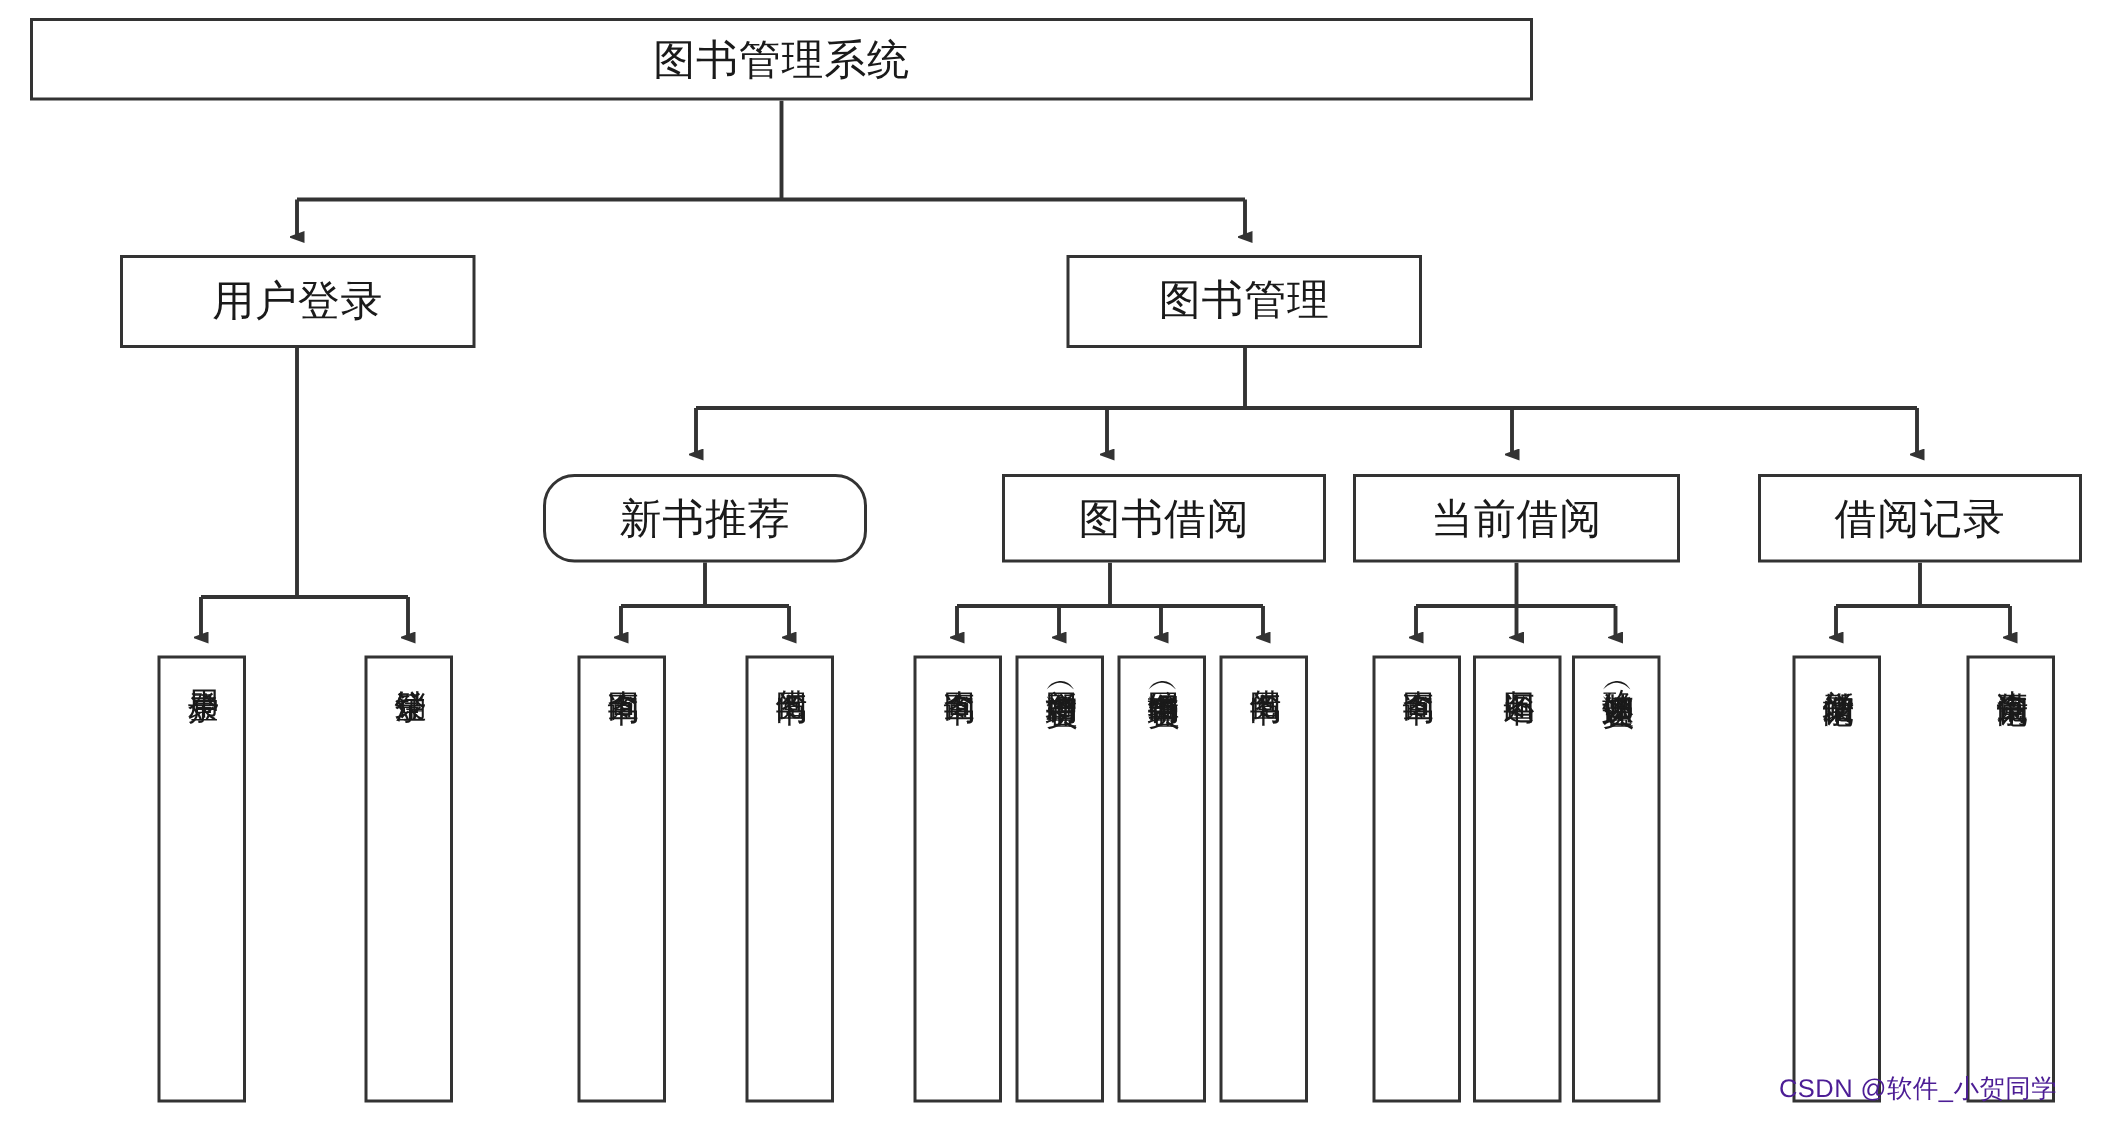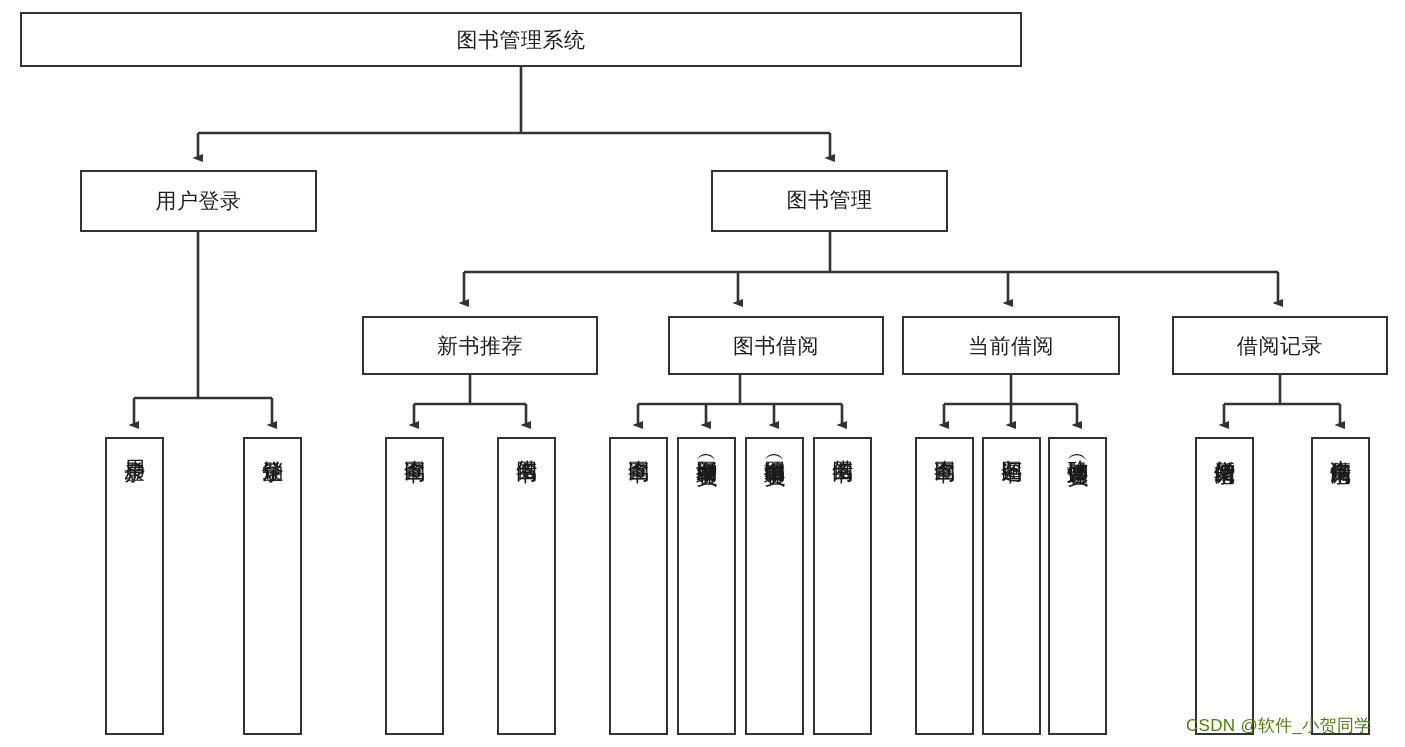--- a/index.html
+++ b/index.html
@@ -34,21 +34,21 @@
     align-items: center;
     justify-content: center;
     color: #1a1a1a;
   }
   .node .lbl {
     display: block;
     text-align: center;
     line-height: 1.12;
   }
   .node.horiz .lbl {
-    font-size: 21px;
+    font-size: 28px;
     letter-spacing: 0.5px;
     white-space: nowrap;
   }
   .node.vert {
     align-items: flex-start;
     justify-content: center;
     padding-top: 4px;
   }
   .node.vert .lbl {
     writing-mode: vertical-rl;
@@ -56,21 +56,21 @@
     font-size: 21px;
     line-height: 1.06;
     letter-spacing: 1px;
     white-space: nowrap;
   }
   #watermark {
     position: absolute;
     left: 1186px;
     top: 714px;
     font-size: 17px;
-    color: #4d7c0f;
+    color: #4c1d95;
     white-space: nowrap;
     letter-spacing: 0.3px;
   }
 </style>
 </head>
 <body>
 
 <div id="canvas">
 
   <svg class="edges" viewBox="0 0 1405 747" xmlns="http://www.w3.org/2000/svg">
@@ -127,21 +127,21 @@
     <span class="lbl">图书管理系统</span>
   </div>
 
   <div class="node horiz" style="left:80px; top:170px; width:237px; height:62px;">
     <span class="lbl">用户登录</span>
   </div>
   <div class="node horiz" style="left:711px; top:170px; width:237px; height:62px;font-family:Liberation Serif, serif;">
     <span class="lbl">图书管理</span>
   </div>
 
-  <div class="node horiz" style="left:362px; top:316px; width:236px; height:59px;">
+  <div class="node horiz" style="left:362px; top:316px; width:216px; height:59px;border-radius:21px;">
     <span class="lbl">新书推荐</span>
   </div>
   <div class="node horiz" style="left:632px; top:316px; width:216px; height:59px;margin-left:36px;">
     <span class="lbl">图书借阅</span>
   </div>
   <div class="node horiz" style="left:902px; top:316px; width:218px; height:59px;">
     <span class="lbl">当前借阅</span>
   </div>
   <div class="node horiz" style="left:1172px; top:316px; width:216px; height:59px;">
     <span class="lbl">借阅记录</span>

